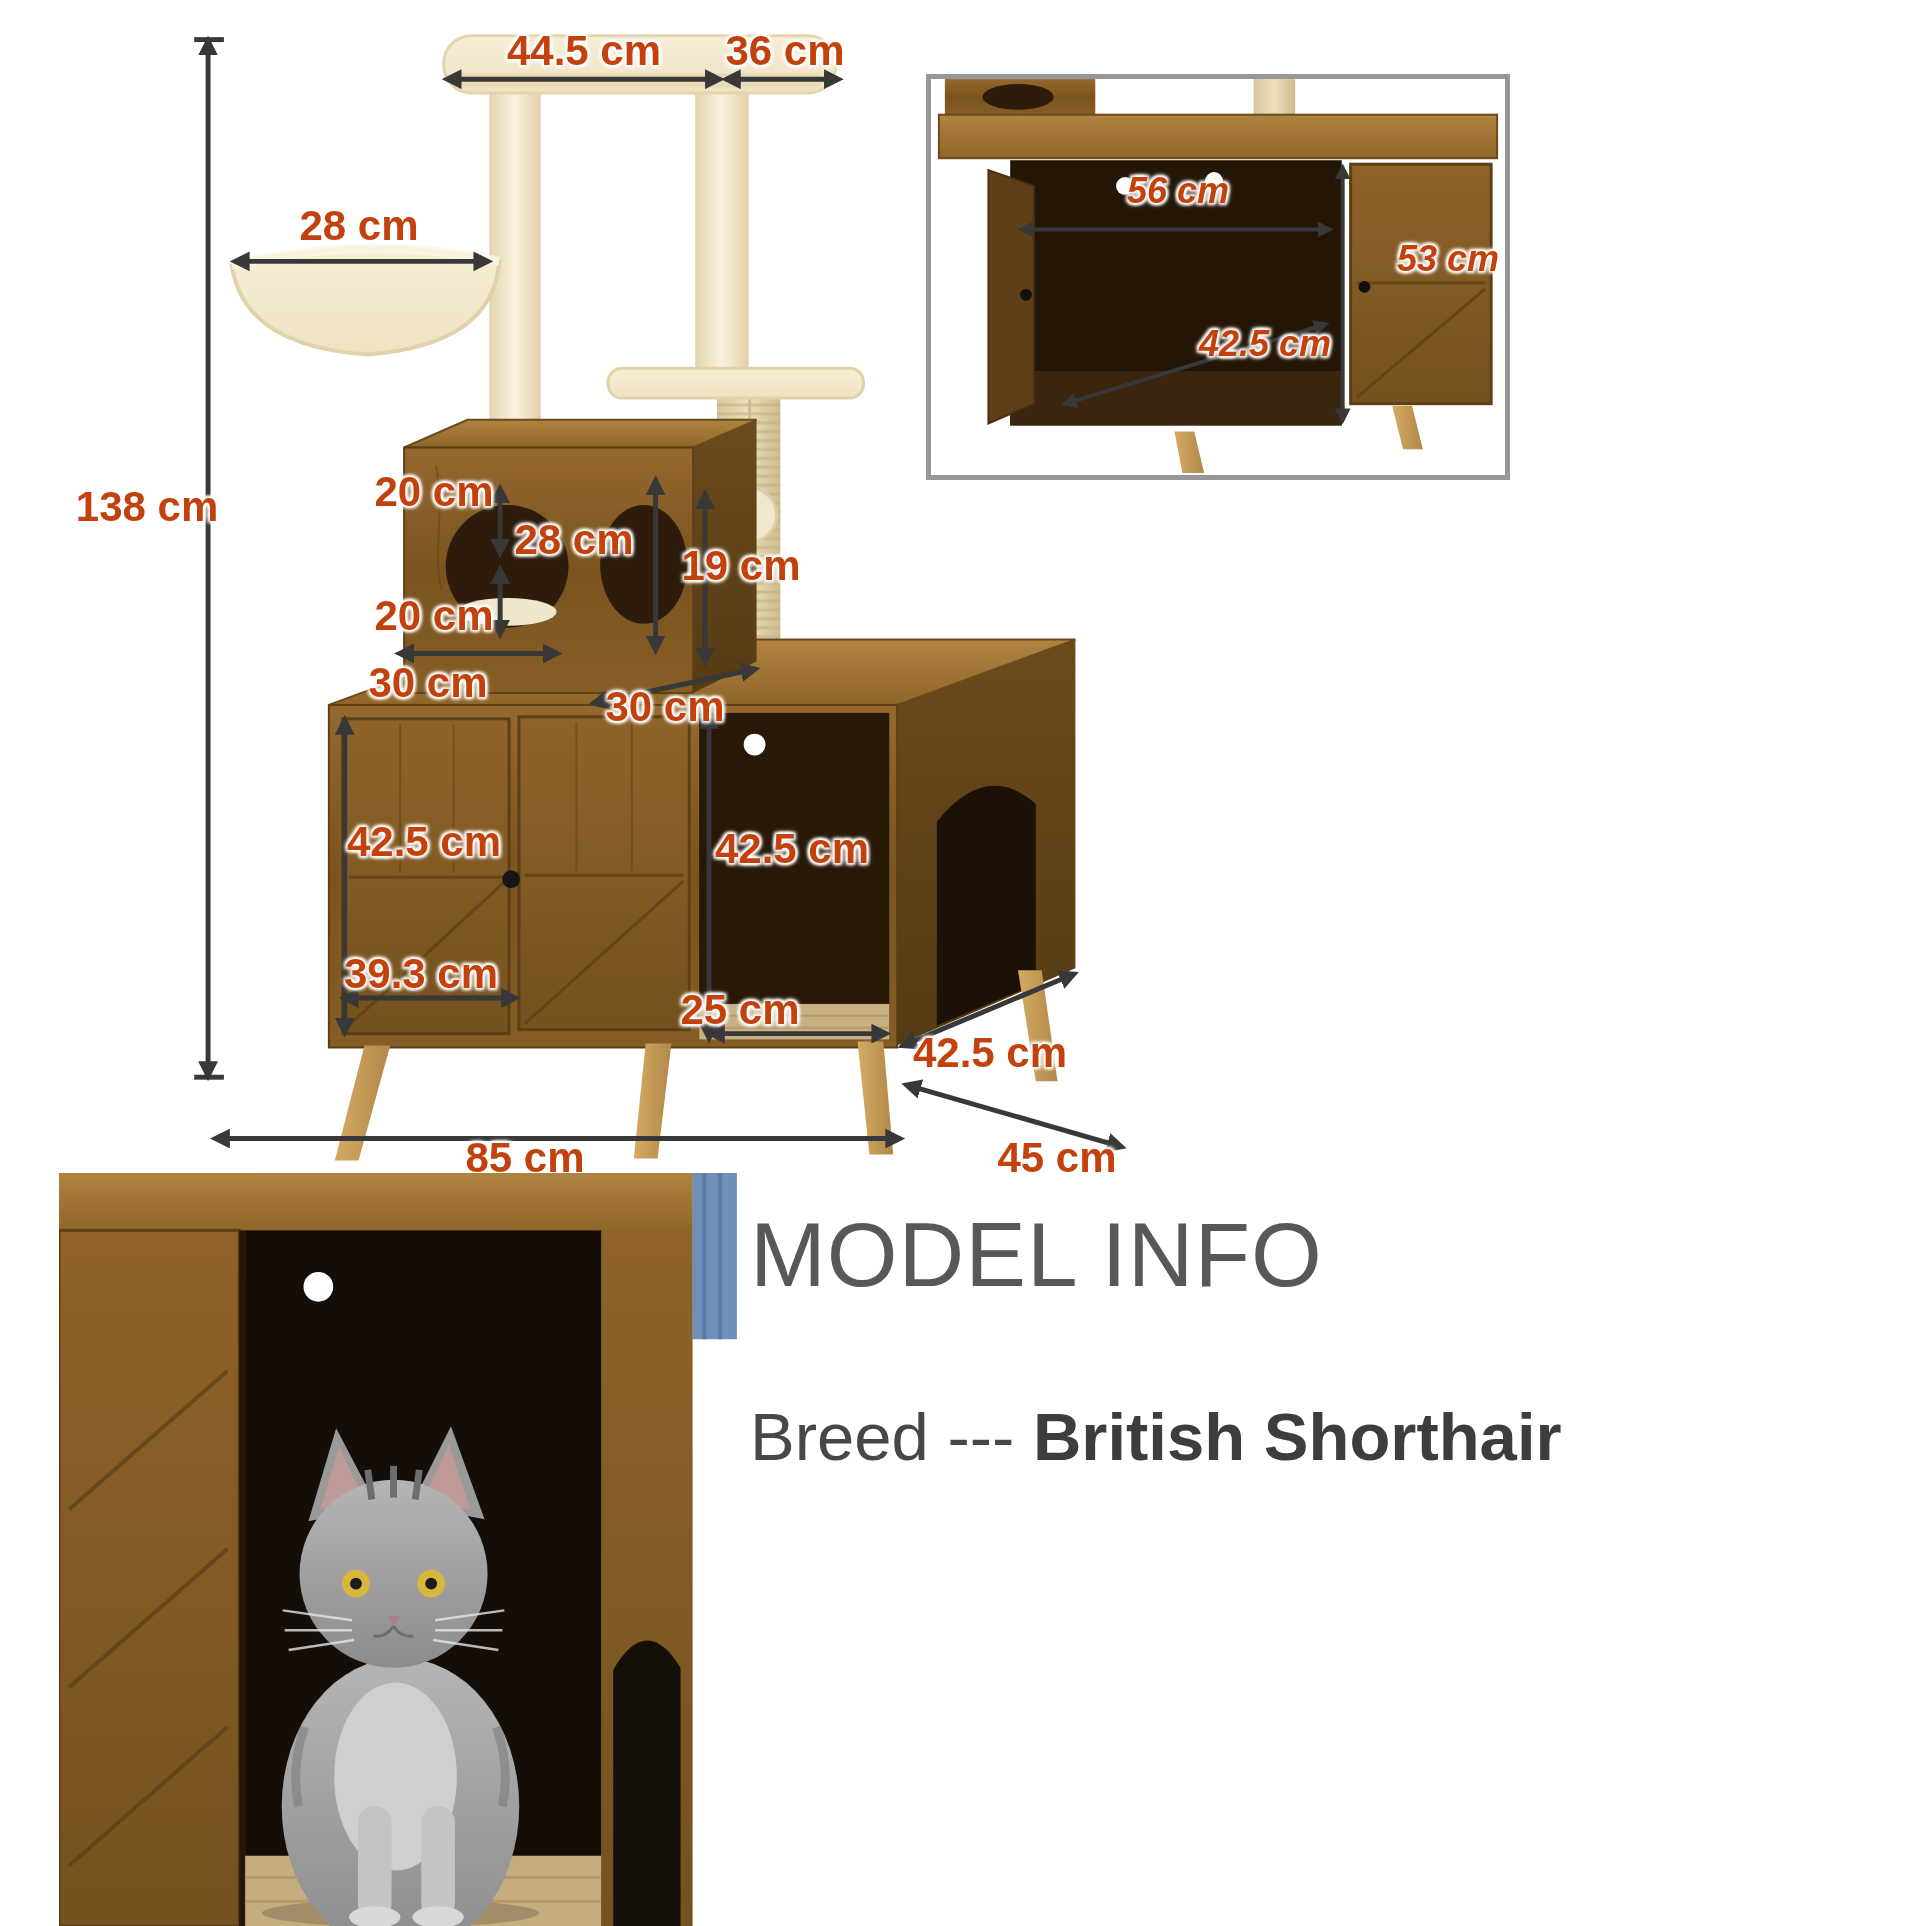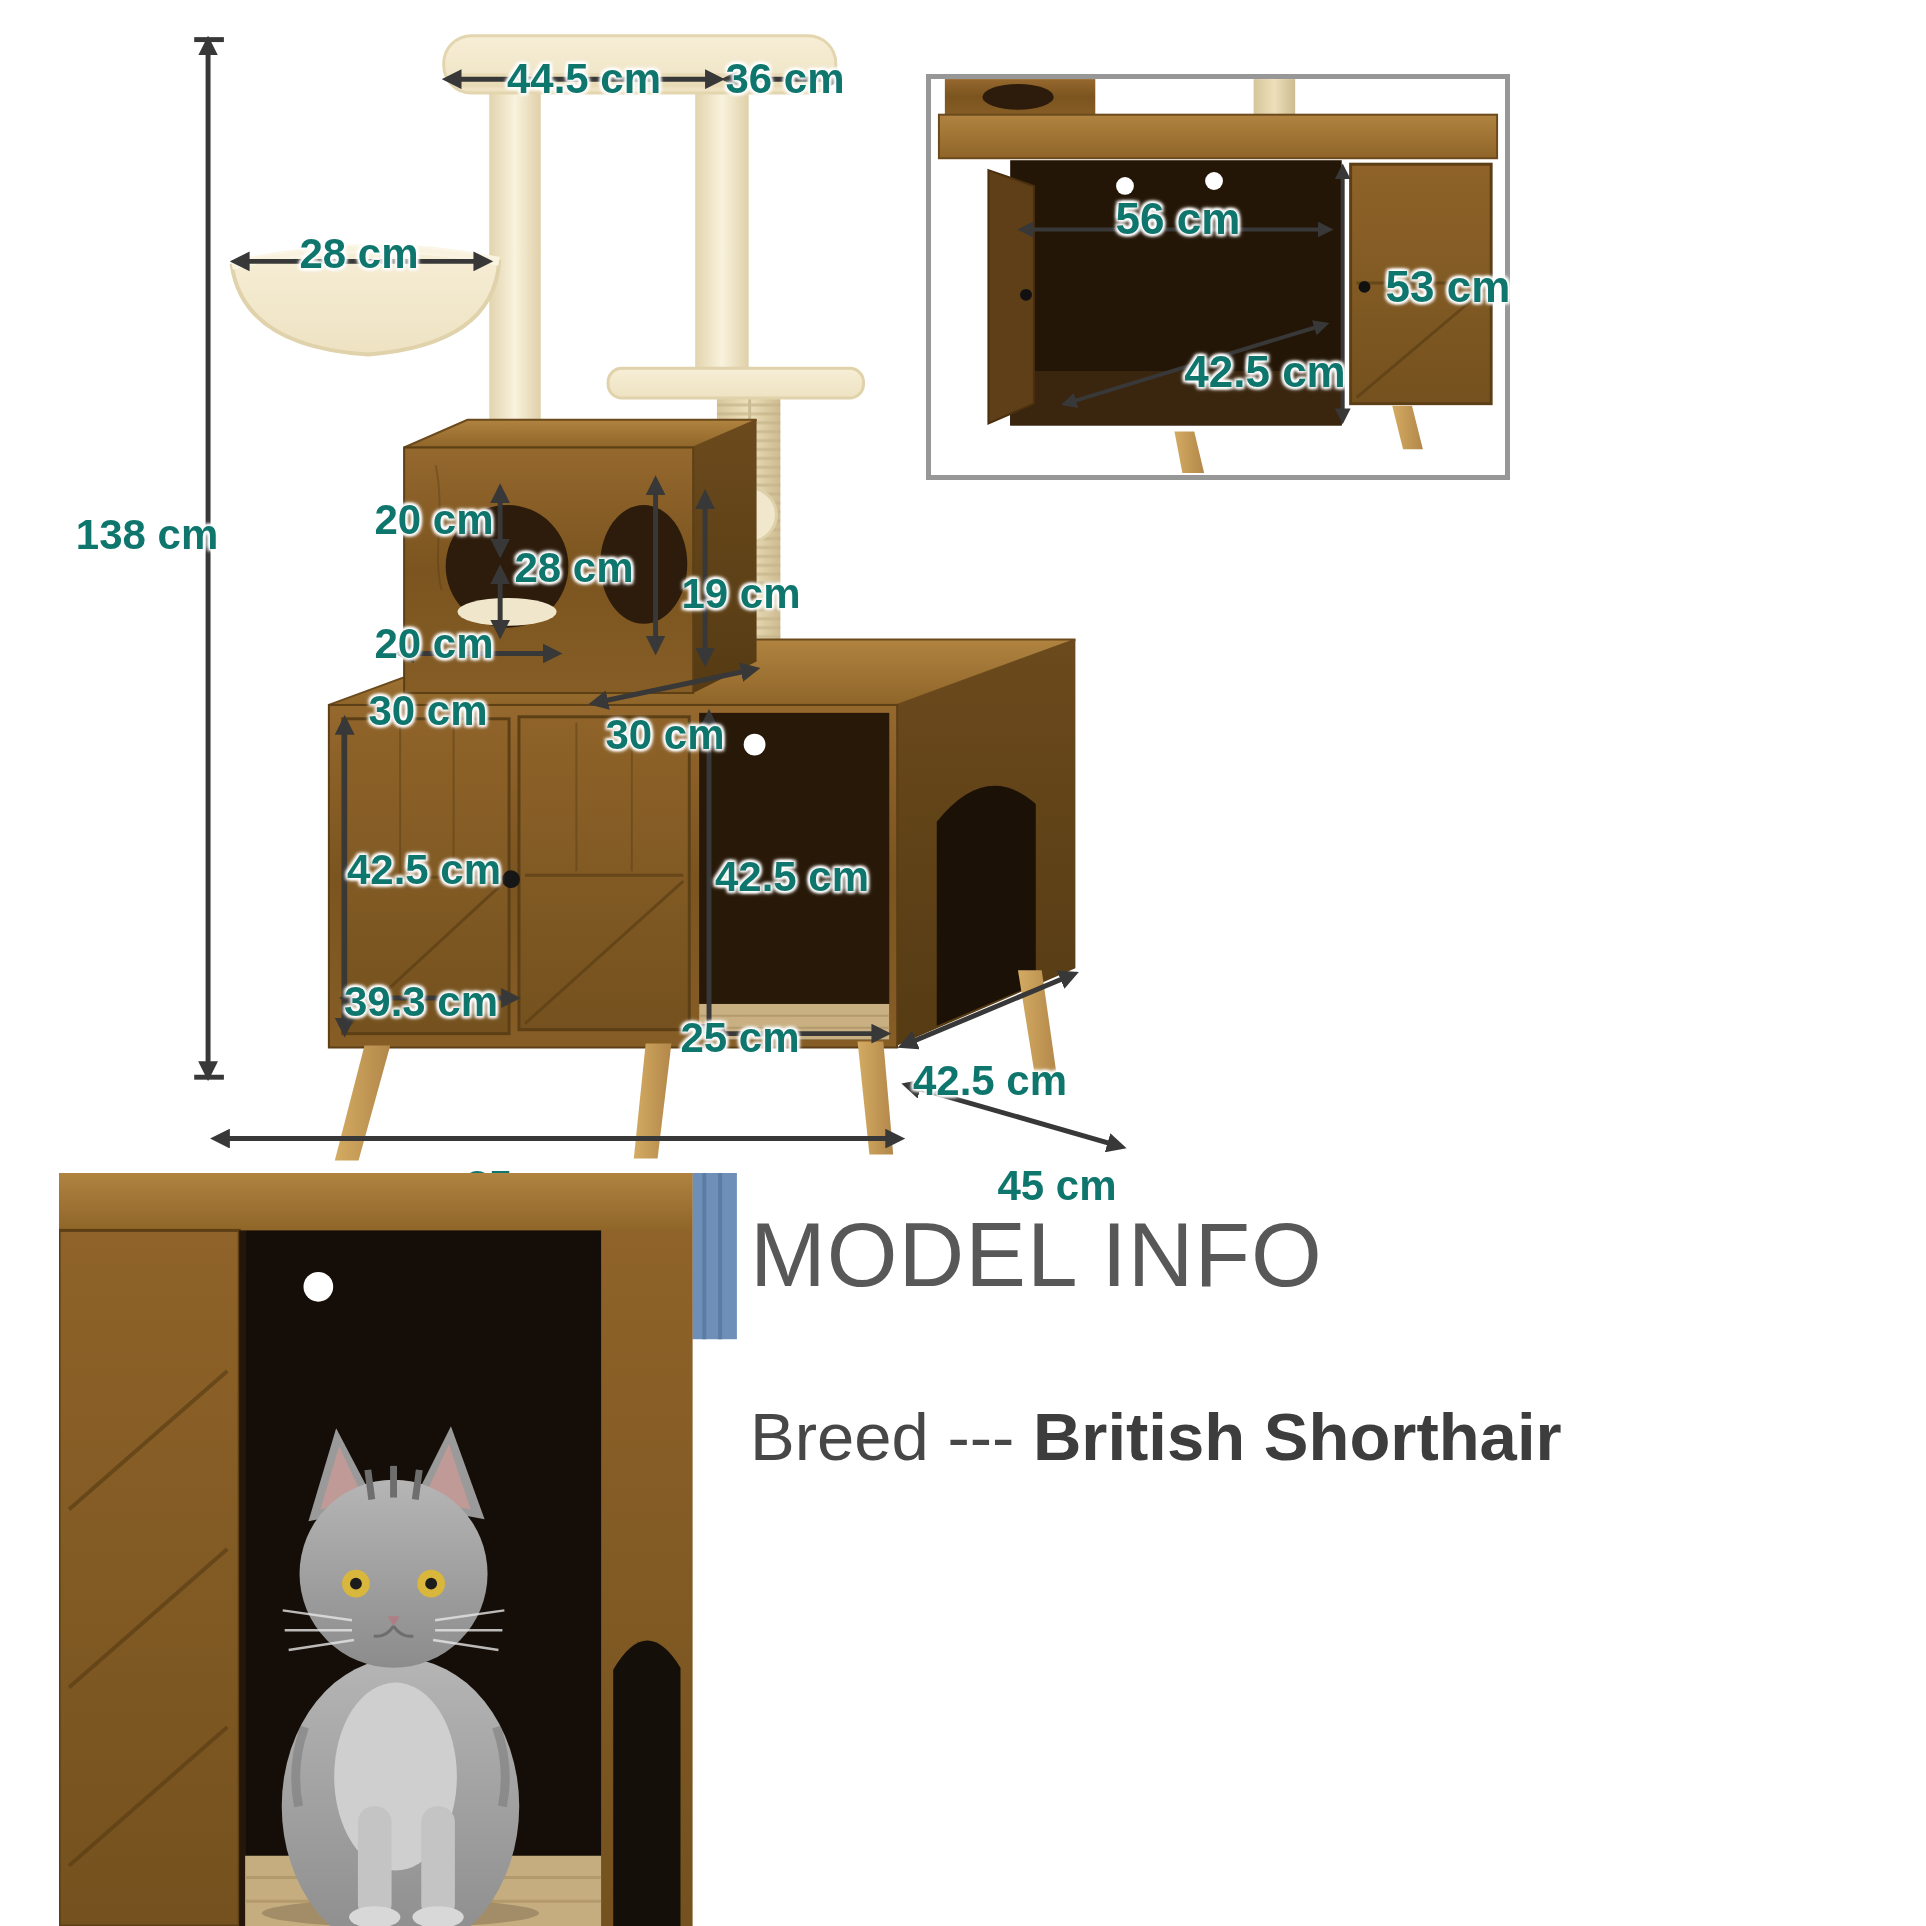--- a/index.html
+++ b/index.html
@@ -1,22 +1,22 @@
 <!DOCTYPE html>
 <html><head>
 <meta charset="utf-8">
 <style>
   html,body{margin:0;padding:0;background:#fff;}
   .canvas{position:relative;width:1927px;height:1927px;background:#ffffff;overflow:hidden;
           font-family:"Liberation Sans",sans-serif;}
   svg{position:absolute;display:block;}
   .dim{position:absolute;transform:translate(-50%,-50%);white-space:nowrap;
-       font:600 42px "Liberation Sans",sans-serif;color:#0f766e;
-       text-shadow:-2px -2px 3px #fff,2px -2px 3px #fff,-2px 2px 3px #fff,2px 2px 3px #fff,0 0 6px #fff;margin-top:28px;}
-  .dim.small{font-size:44px;}
+       font:600 42px "Liberation Sans",sans-serif;color:#c2410c;
+       text-shadow:-2px -2px 3px #fff,2px -2px 3px #fff,-2px 2px 3px #fff,2px 2px 3px #fff,0 0 6px #fff;}
+  .dim.small{font-size:36px;font-style:italic;}
   .inset{position:absolute;left:926px;top:74px;width:584px;height:406px;
          border:5px solid #979797;background:#fff;box-sizing:border-box;}
   .photo{position:absolute;left:59px;top:1173px;width:678px;height:753px;background:#fff;}
   .model-info{position:absolute;left:750px;top:1203px;width:1148px;}
   .model-info h1{margin:0;font-size:91px;font-weight:400;color:#585858;letter-spacing:1px;}
   .info-line{margin-top:91px;font-size:67px;color:#474747;}
   .info-line .lbl{font-weight:400;}
   .info-line .val{font-weight:700;color:#3d3d3d;}
 </style>
 </head>

